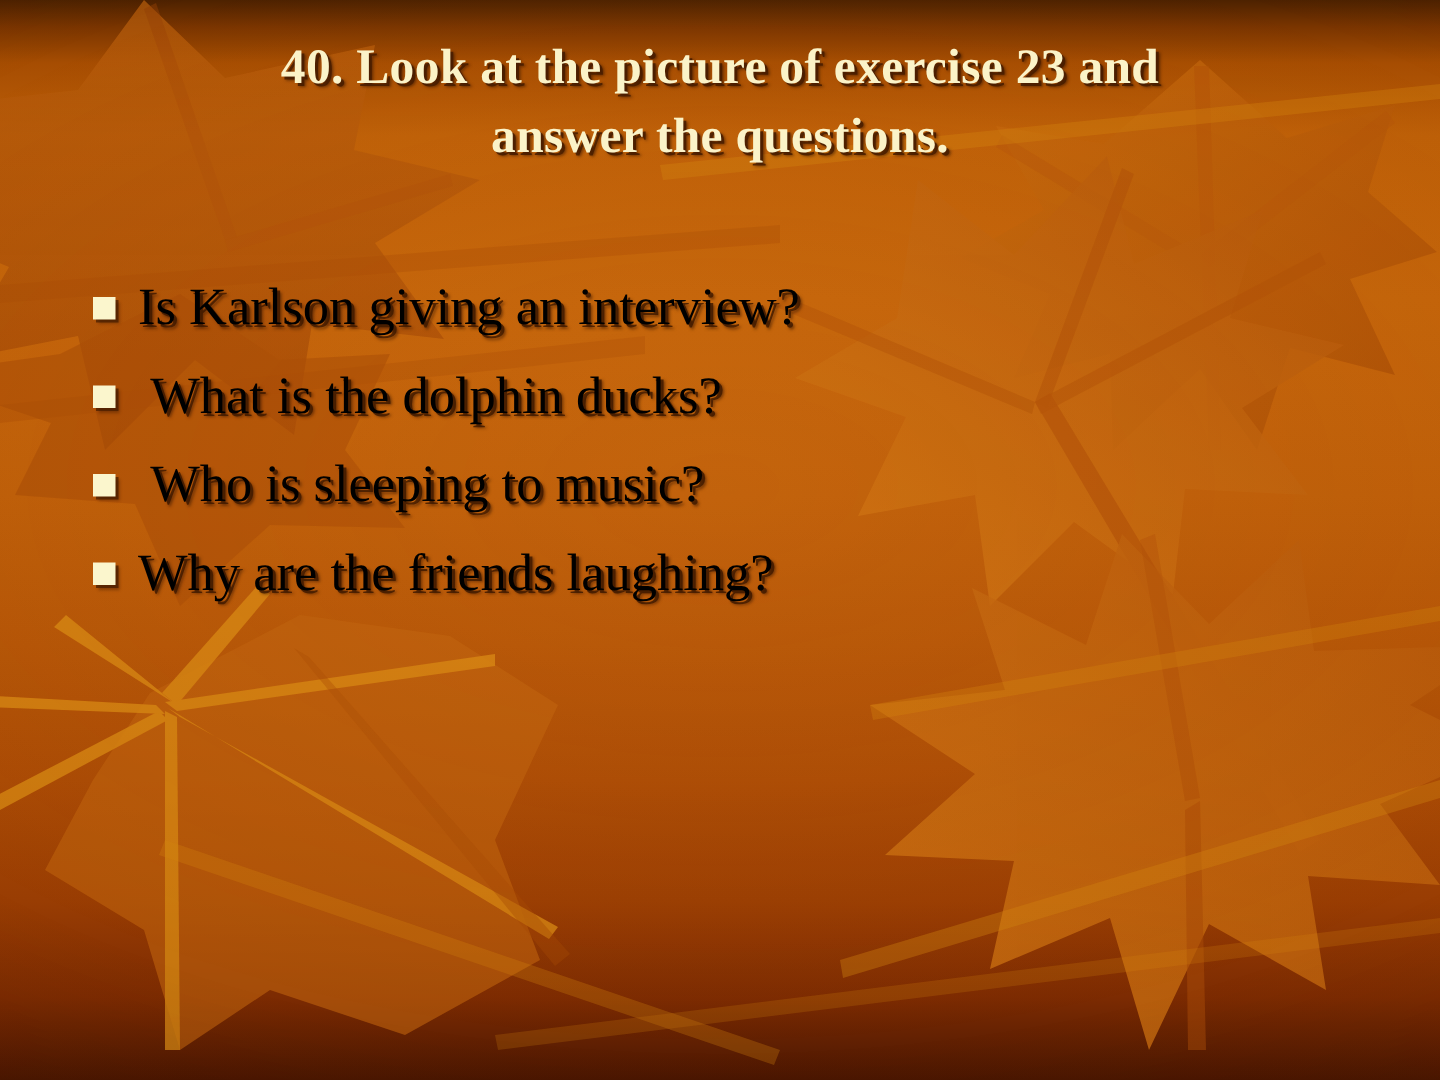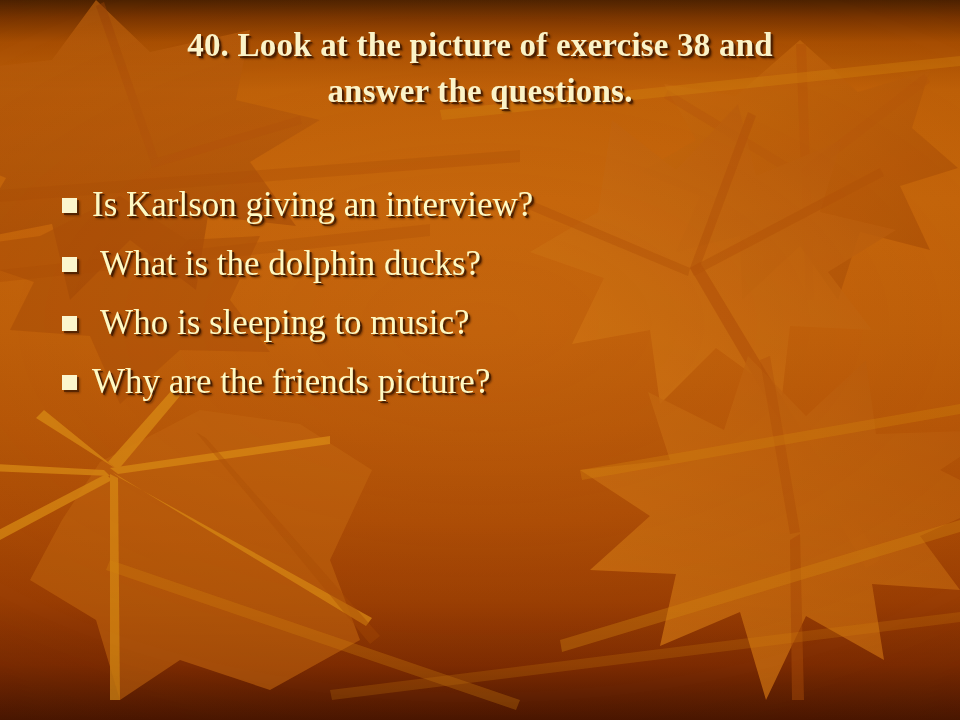--- a/index.html
+++ b/index.html
@@ -96,21 +96,21 @@
     background: #fbf6cd;
     box-shadow:
       2px 2px 0 rgba(70,28,0,0.70),
       3px 3px 2px rgba(50,18,0,0.40);
   }
   .bullet-text {
     flex: 1 1 auto;
     margin-left: 15px;
     font-size: 35px;
     line-height: 46px;
-    color: #fef9c3;
+    color: #000000;
     white-space: pre;
     text-shadow:
       2px 2px 0 rgba(60,24,0,0.80),
       3px 3px 2px rgba(45,16,0,0.50);
   }
 </style>
 </head>
 <body>
 
 <div class="slide">
@@ -222,21 +222,21 @@
         <path fill="#a84b06" d="M 0 190 L 520 150 L 520 162 L 0 202 Z"></path>
         <path fill="#a84b06" d="M 0 270 L 430 224 L 430 236 L 0 282 Z"></path>
       </g>
     </svg>
   </div>
 
   <div class="vignette"></div>
 
   <div class="content">
 
-    <div class="title">40. Look at the picture of exercise 38 and
+    <div class="title">40. Look at the picture of exercise 23 and
 answer the questions.</div>
 
     <div class="bullets">
 
       <div class="bullet-row">
         <span class="bullet-marker"></span>
         <span class="bullet-text">Is Karlson giving an interview?</span>
       </div>
 
       <div class="bullet-row">
@@ -245,19 +245,19 @@
       </div>
 
 
       <div class="bullet-row">
         <span class="bullet-marker"></span>
         <span class="bullet-text"> Who is sleeping to music?</span>
       </div>
 
       <div class="bullet-row">
         <span class="bullet-marker"></span>
-        <span class="bullet-text">Why are the friends picture?</span>
+        <span class="bullet-text">Why are the friends laughing?</span>
       </div>
 
 
     </div>
   </div>
 </div>
 
 </body></html>

